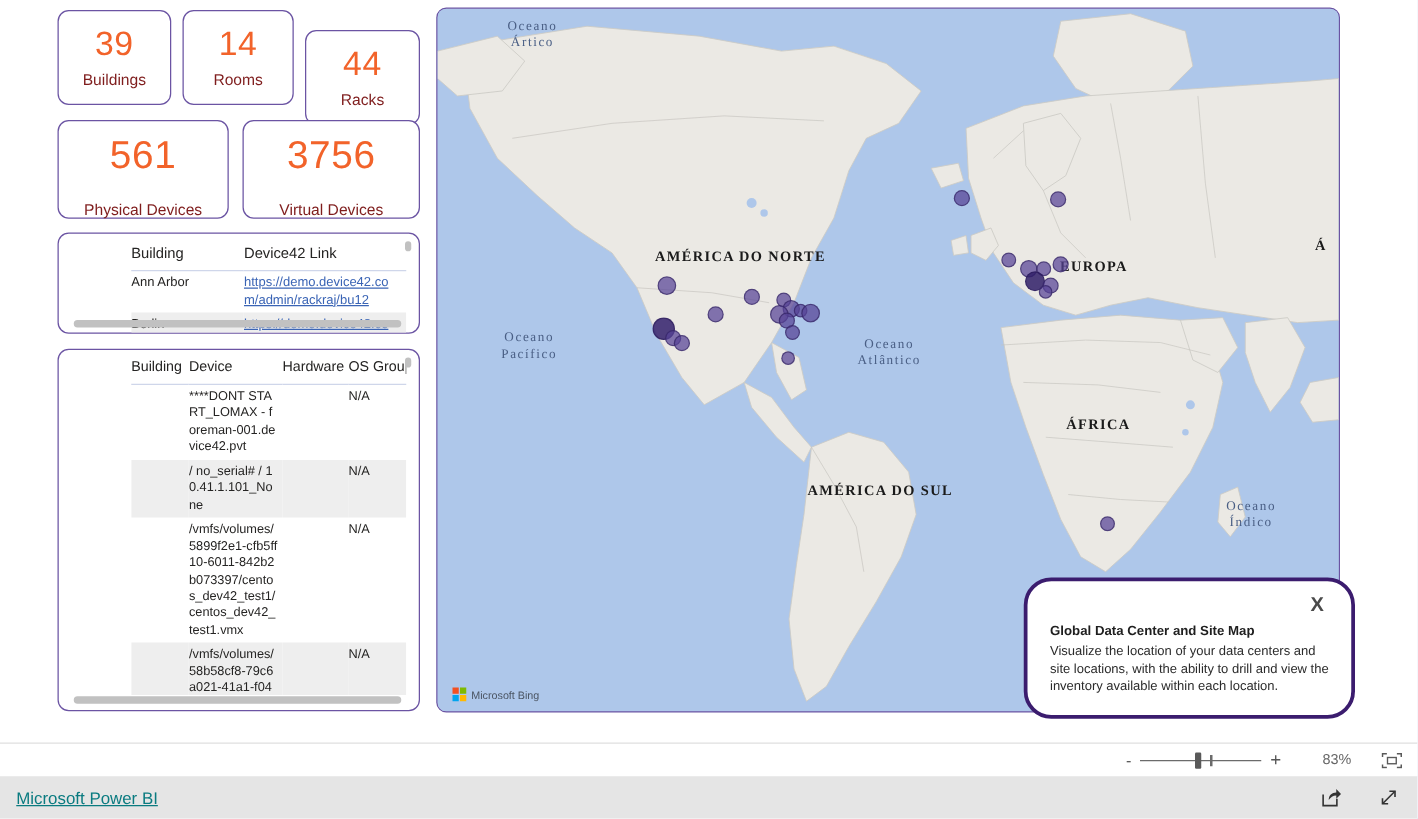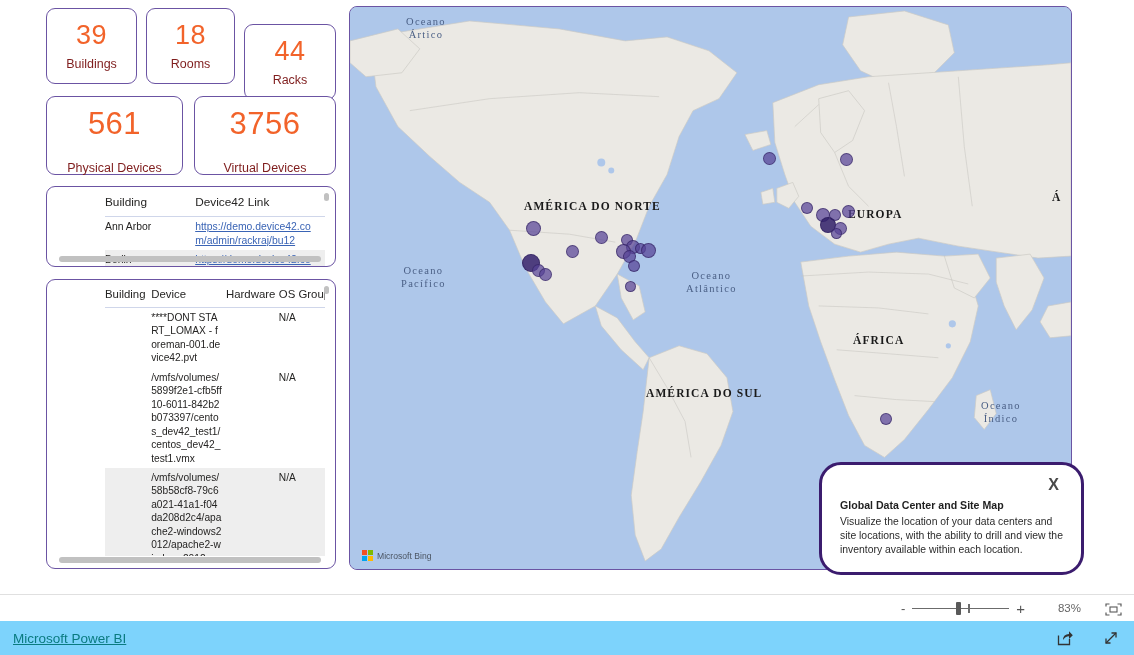--- a/index.html
+++ b/index.html
@@ -209,21 +209,21 @@
   #zoompct { font-size: 11.5px; color: #666; margin-left: 22px; width: 34px; text-align: right; }
   #fitbtn {
     margin-left: 24px; width: 17px; height: 13px;
     position: relative; cursor: pointer;
   }
 
   
   #footer {
     position: absolute; left: 0; top: 621px;
     width: 1134px; height: 34px;
-    background: #7dd3fc;
+    background: #e5e5e5;
     display: flex; align-items: center;
   }
   #pbi-link {
     margin-left: 13px;
     color: #0a7b80;
     font-size: 13.5px;
     text-decoration: underline;
     cursor: pointer;
   }
   #footer-icons {
@@ -237,21 +237,21 @@
 
 <div id="root">
 
   <div id="canvas">
 
     <div class="kpi kpi-sm" id="kpi-buildings">
       <div class="num">39</div>
       <div class="lbl">Buildings</div>
     </div>
     <div class="kpi kpi-sm" id="kpi-rooms">
-      <div class="num">18</div>
+      <div class="num">14</div>
       <div class="lbl">Rooms</div>
     </div>
     <div class="kpi kpi-sm" id="kpi-racks">
       <div class="num">44</div>
       <div class="lbl">Racks</div>
     </div>
     <div class="kpi kpi-lg" id="kpi-physical">
       <div class="num">561</div>
       <div class="lbl">Physical Devices</div>
     </div>
@@ -327,20 +327,26 @@
                 <col style="width:24%">
                 <col style="width:21%">
               </colgroup>
             <tbody>
               <tr>
                 <td></td>
                 <td>****DONT START_LOMAX - foreman-001.device42.pvt</td>
                 <td></td>
                 <td>N/A</td>
               </tr>
+              <tr class="alt">
+                <td></td>
+                <td>/ no_serial# / 10.41.1.101_None</td>
+                <td></td>
+                <td>N/A</td>
+              </tr>
               <tr>
                 <td></td>
                 <td>/vmfs/volumes/5899f2e1-cfb5ff10-6011-842b2b073397/centos_dev42_test1/centos_dev42_test1.vmx</td>
                 <td></td>
                 <td>N/A</td>
               </tr>
               <tr class="alt">
                 <td></td>
                 <td>/vmfs/volumes/58b58cf8-79c6a021-41a1-f04da208d2c4/apache2-windows2012/apache2-windows2012.vmx</td>
                 <td></td>

